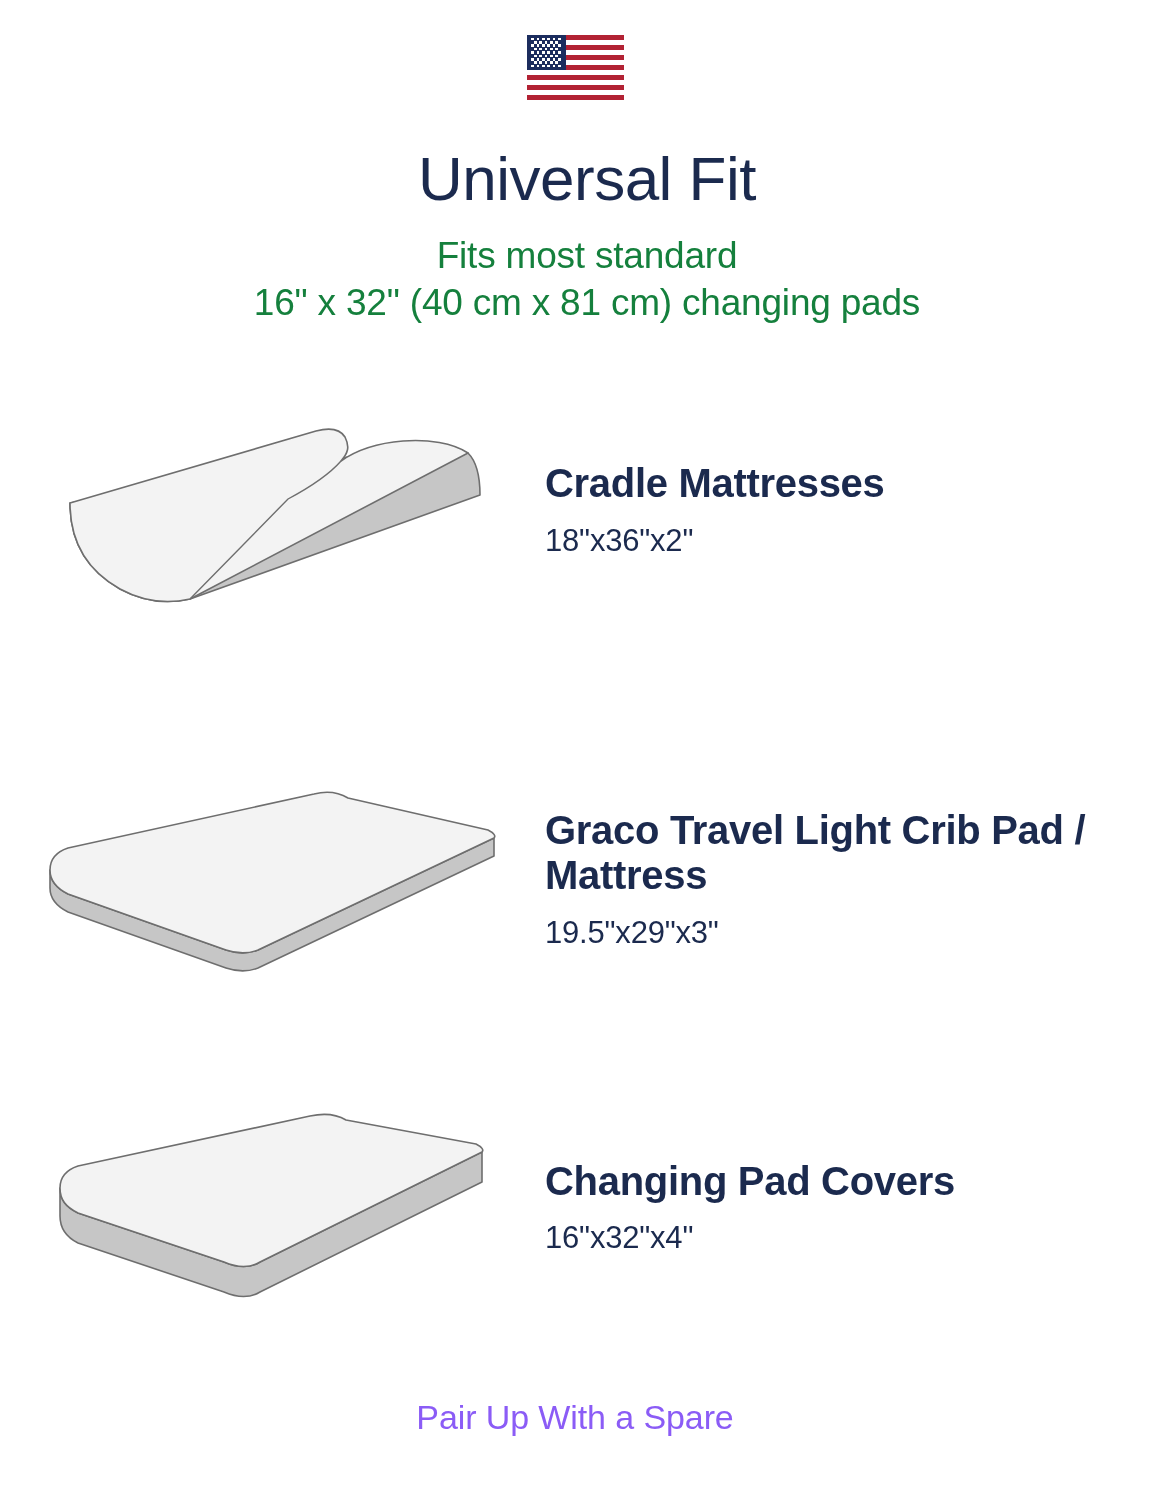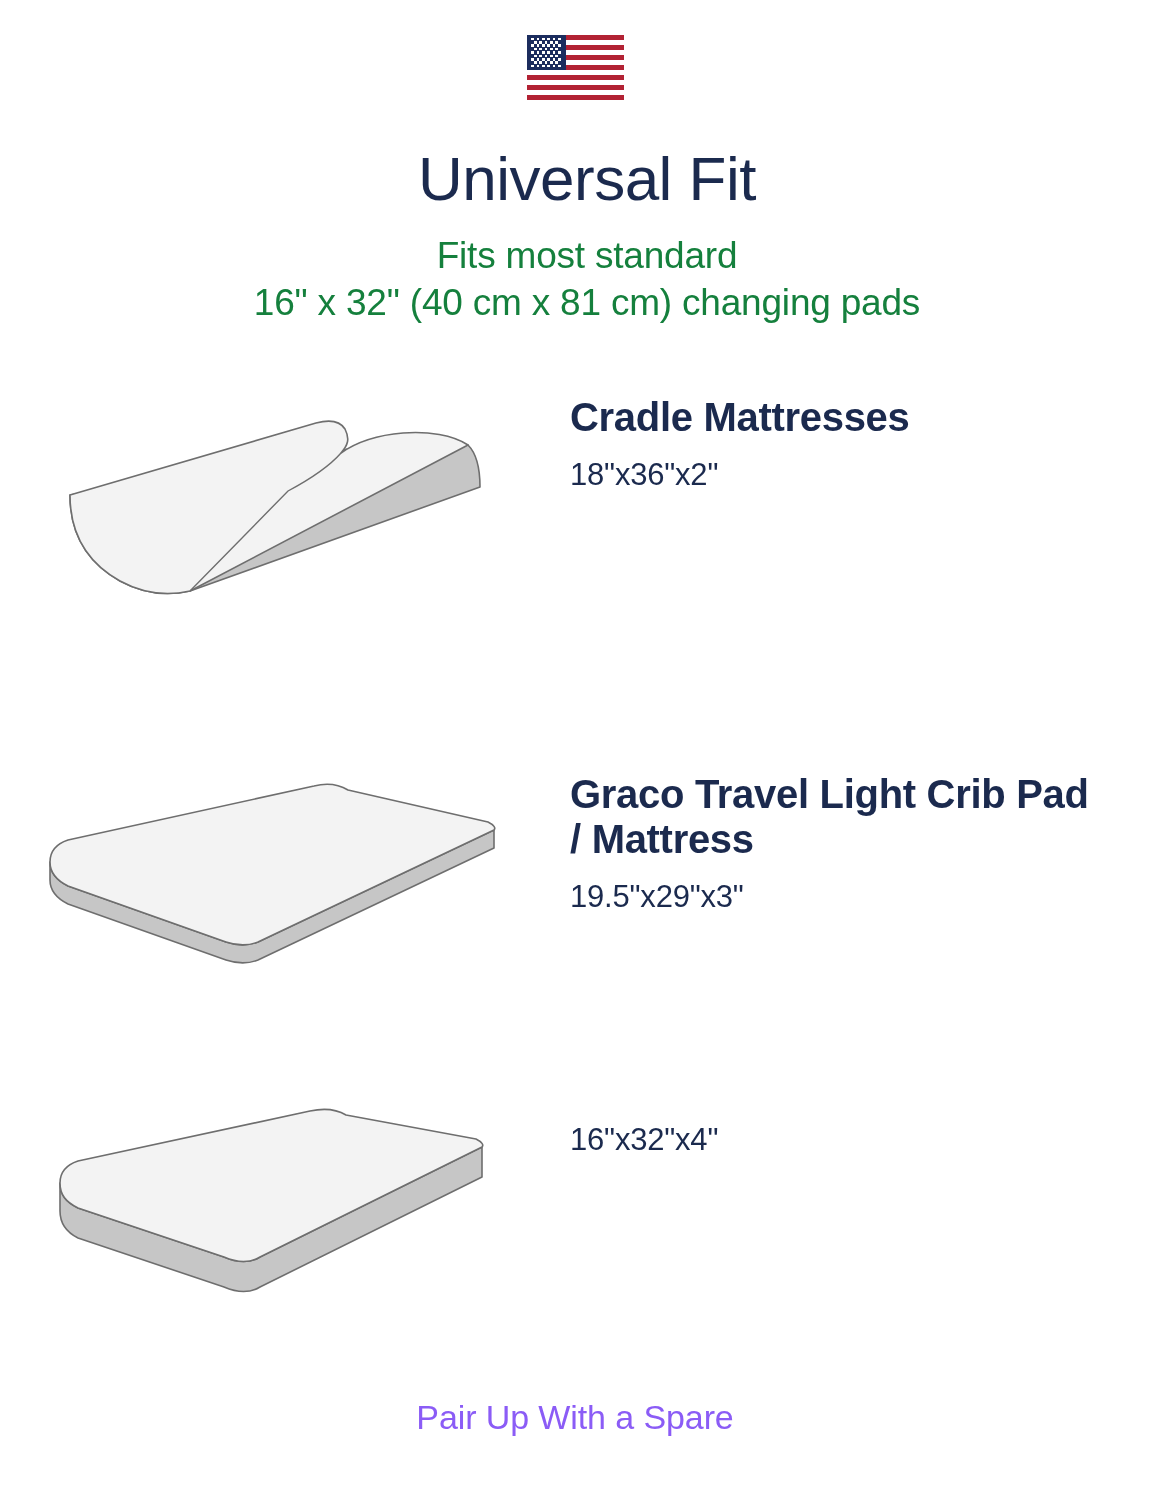--- a/index.html
+++ b/index.html
@@ -98,22 +98,21 @@
     color: #15803d;
     letter-spacing: -0.2px;
   }
 
   
   .row {
     position: absolute;
     left: 0;
     width: 1150px;
     display: flex;
-    align-items: flex-start;
-    gap: 25px;
+    align-items: center;
   }
   .row-1 { top: 395px;  height: 230px; }
   .row-2 { top: 772px;  height: 215px; }
   .row-3 { top: 1105px; height: 205px; }
 
   .art {
     width: 545px;
     flex: 0 0 545px;
     display: flex;
     align-items: center;
@@ -338,19 +337,20 @@
                C 286 3, 298 4, 308 10
                L 438 34
                C 444 37, 446 40, 444 42
                L 222 152
                C 212 158, 200 158, 186 152
                L 40 103
                C 28 97, 22 90, 22 78 Z" fill="#f3f3f3" stroke="#6e6e6e" stroke-width="1.6" stroke-linejoin="round"></path>
     </svg>
   </div>
   <div class="label">
+    <h2 class="label-title">Changing Pad Covers</h2>
     <p class="label-dims">16"x32"x4"</p>
   </div>
 </div>
 
 <div class="footer">
   <p class="footer-text">Pair Up With a Spare</p>
 </div>
 
 </body></html>

